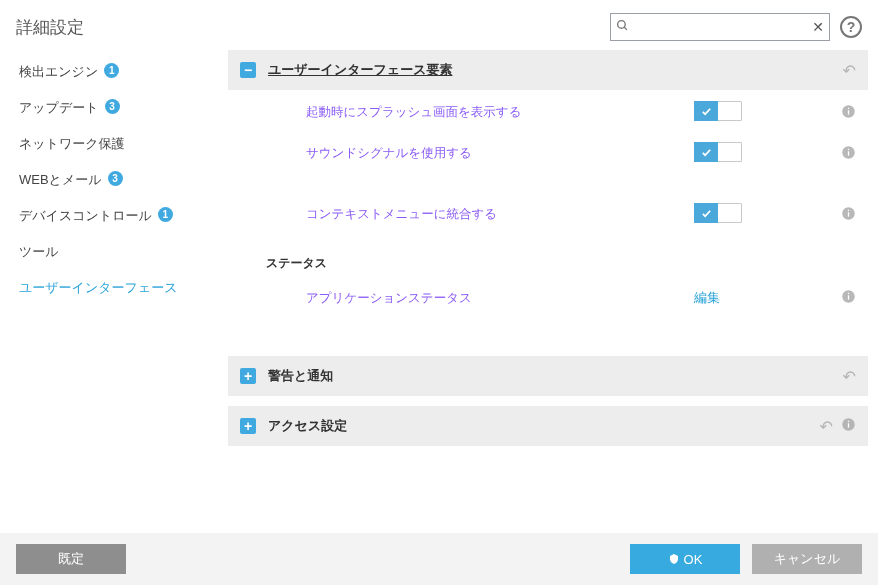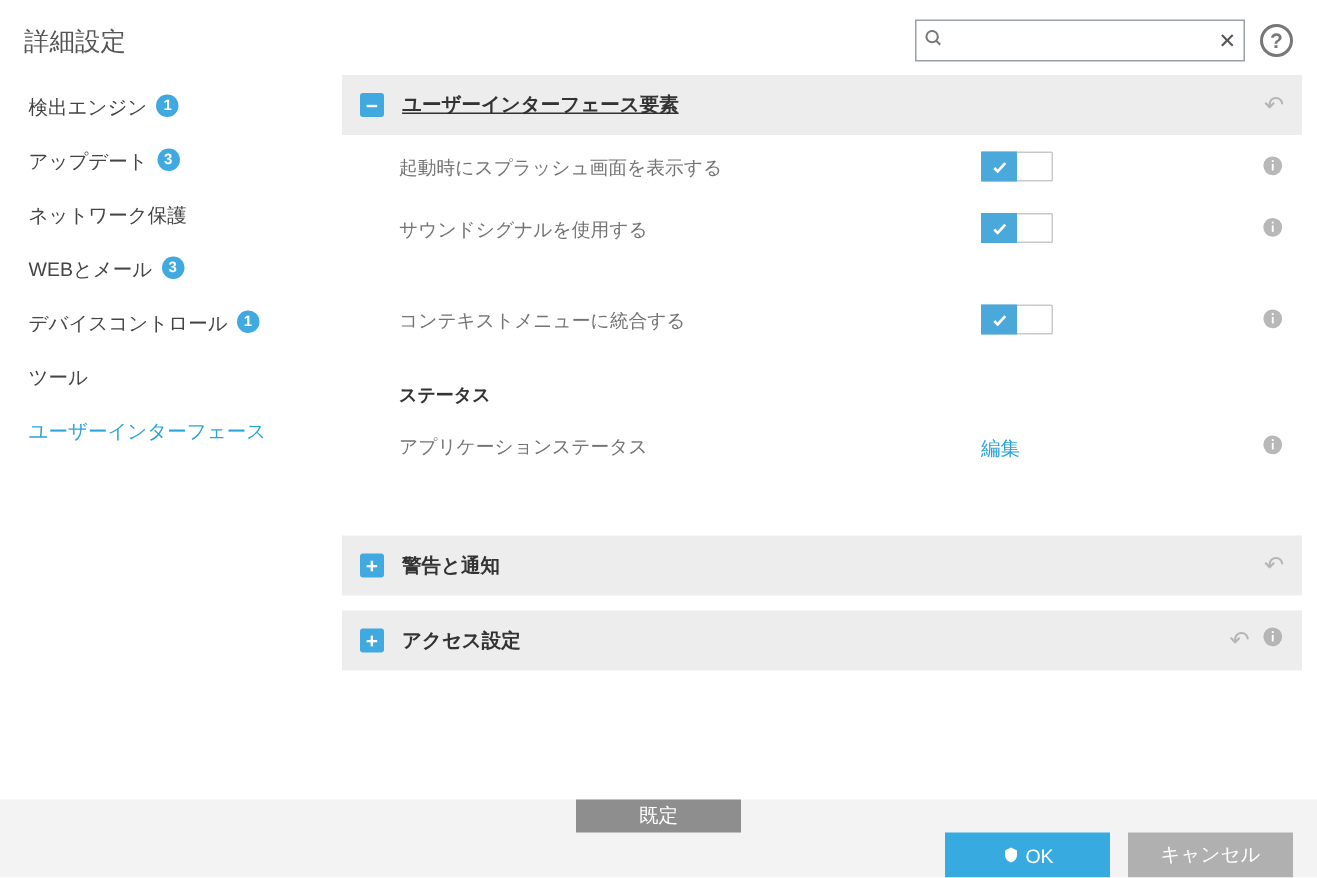--- a/index.html
+++ b/index.html
@@ -158,23 +158,24 @@
     margin-left: 8px;
   }
 
   .row {
     display: flex;
     align-items: center;
     padding: 9px 12px 9px 38px;
     min-height: 34px;
   }
   .row-label {
-    color: #737373;
+    color: #8b5cf6;
     font-size: 12.5px;
     flex: 0 0 340px;
+    margin-left: 40px;
   }
   .row-control {
     flex: 0 0 120px;
     margin-left: 48px;
   }
   .row-info {
     margin-left: auto;
     color: #b8b8b8;
     font-size: 15px;
   }
@@ -221,21 +222,20 @@
   .footer {
     position: absolute;
     bottom: 0;
     left: 0;
     right: 0;
     background: #f3f3f3;
     height: 52px;
     display: flex;
     align-items: center;
     padding: 0 16px;
-    flex-direction: column;
   }
   .btn {
     height: 30px;
     min-width: 110px;
     display: inline-flex;
     align-items: center;
     justify-content: center;
     font-size: 13px;
     cursor: pointer;
     border: none;

